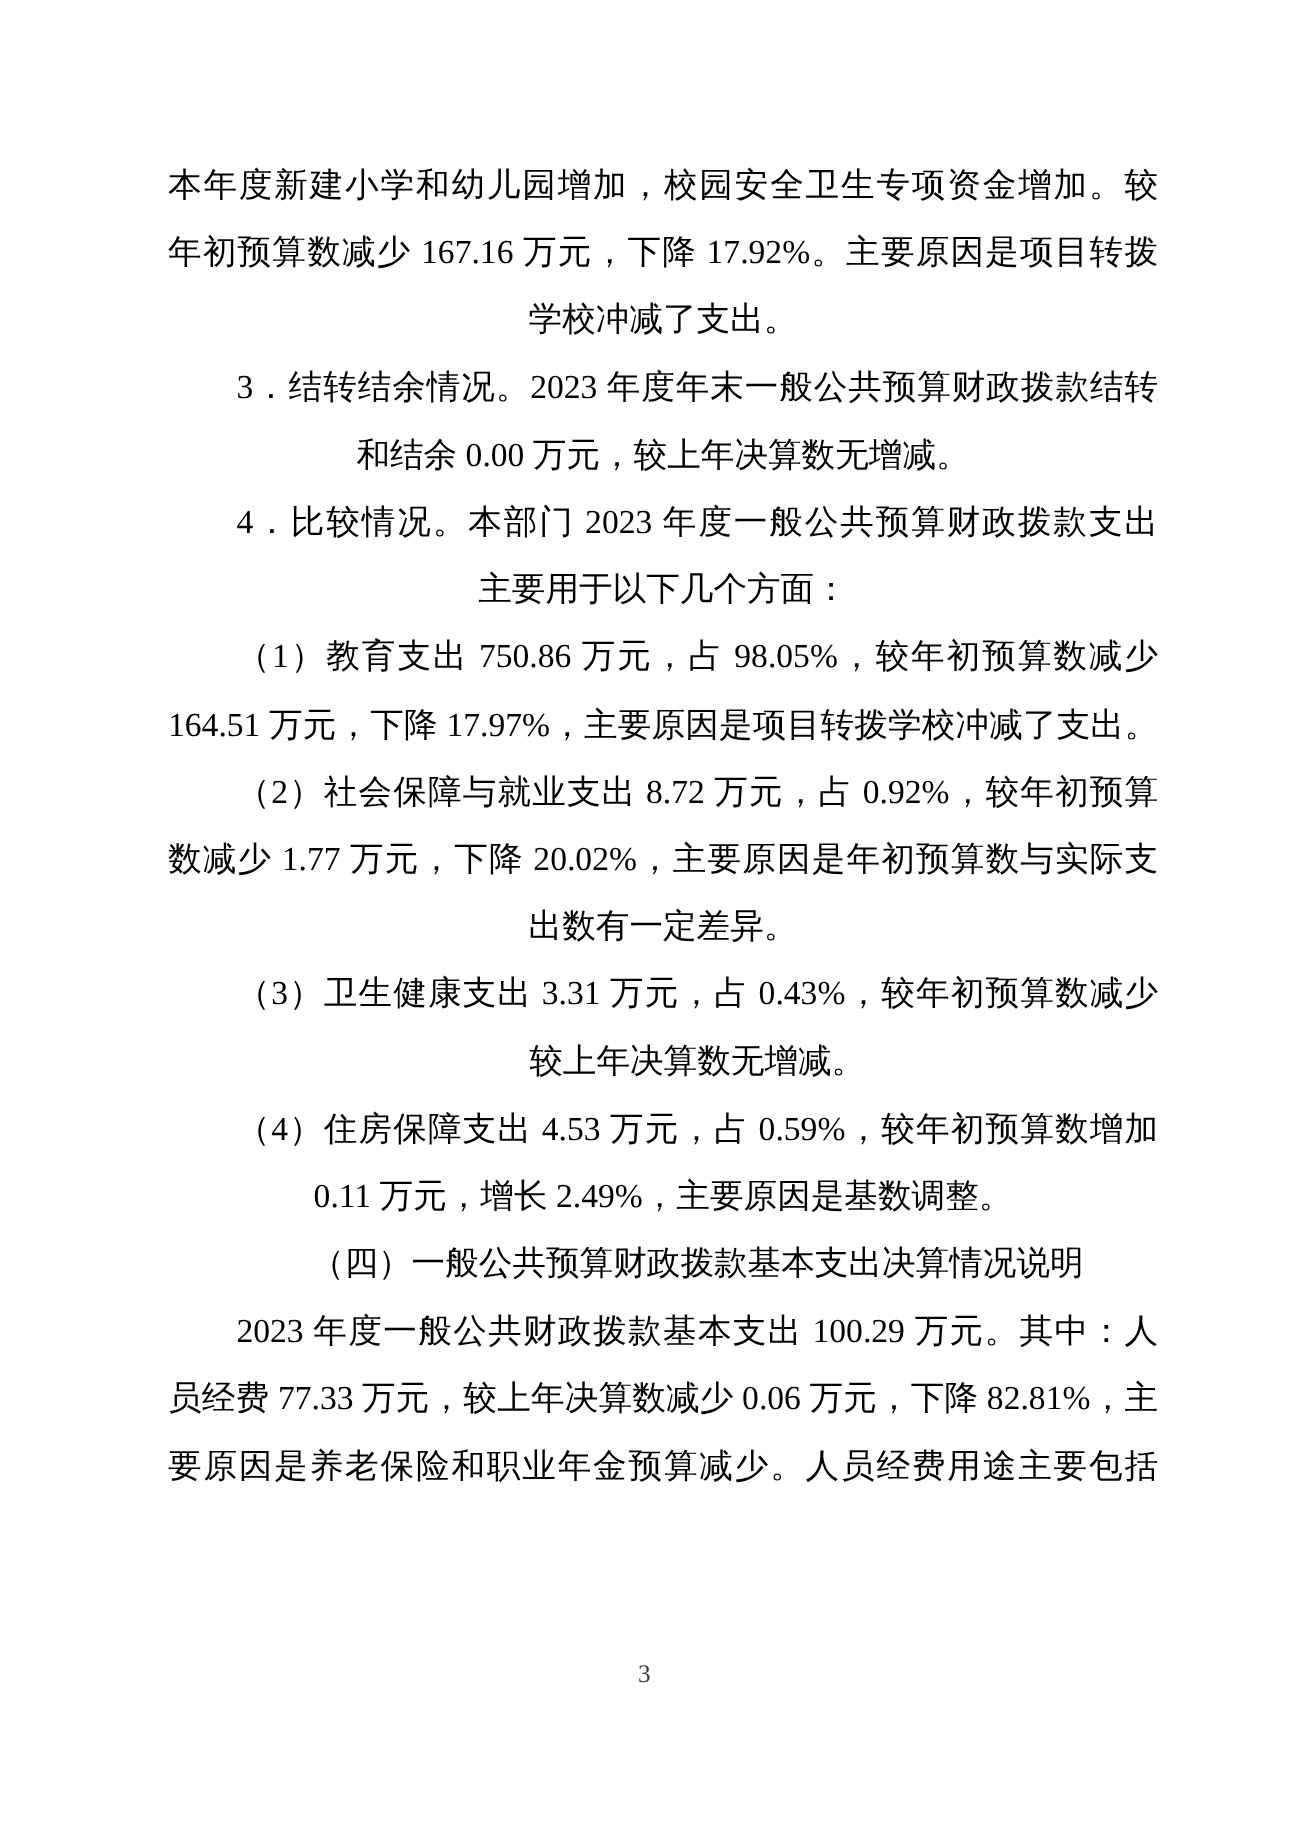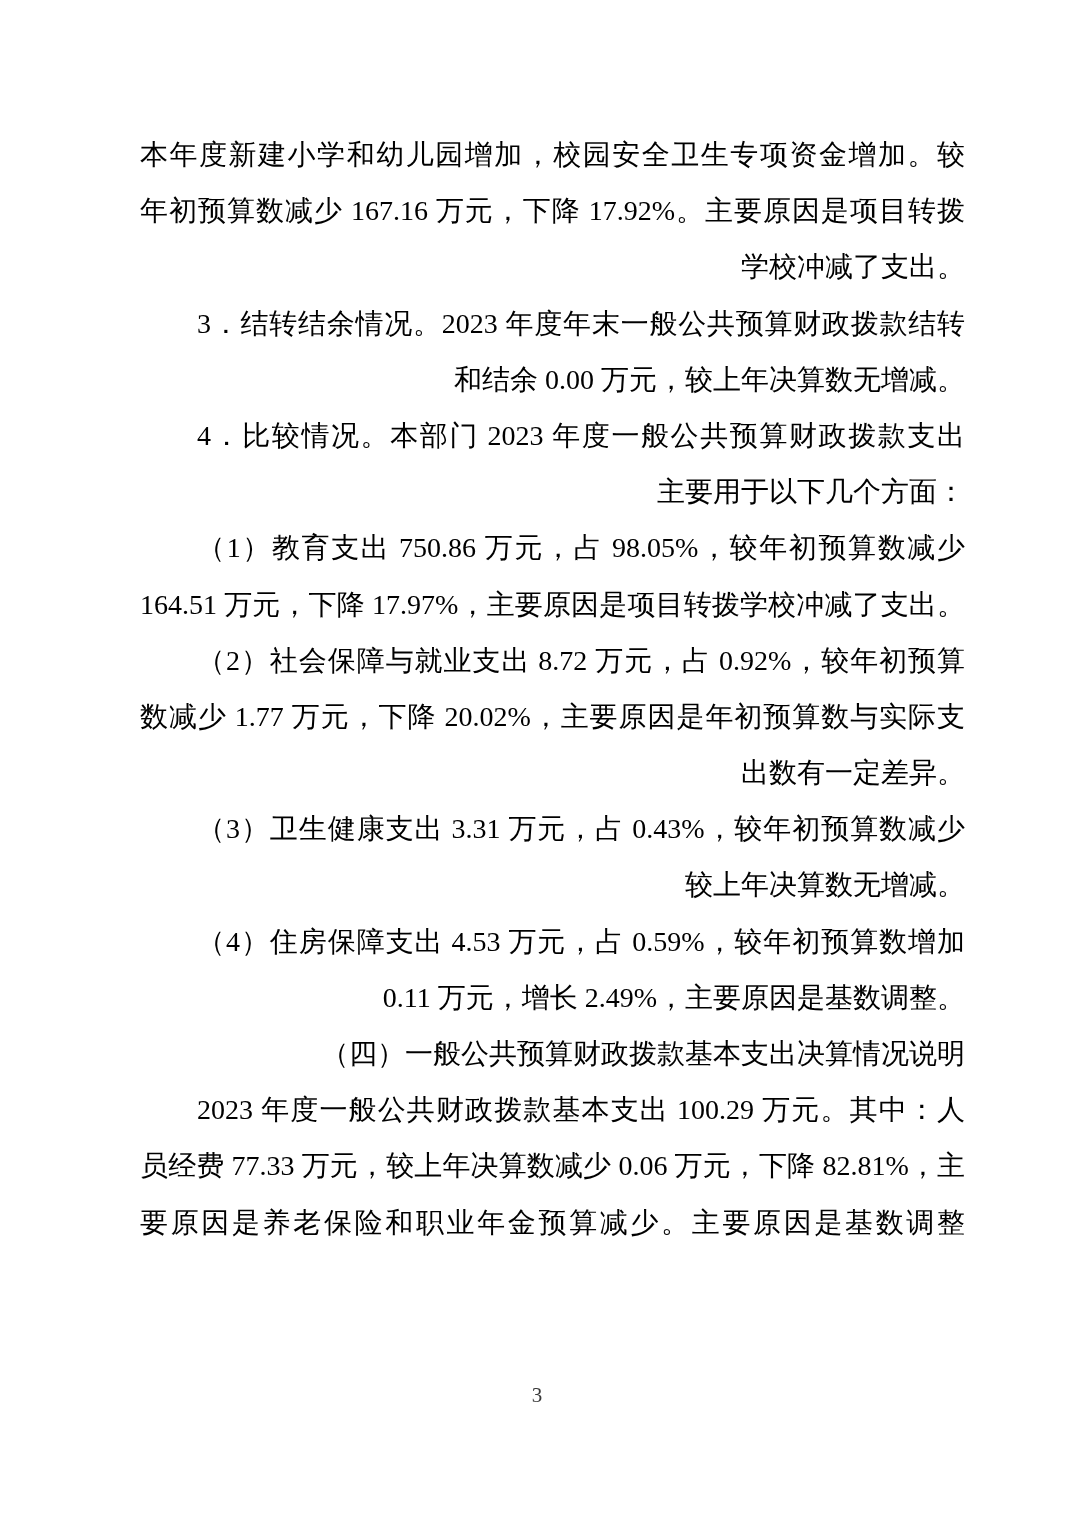--- a/index.html
+++ b/index.html
@@ -21,21 +21,21 @@
     left: 119px;
     top: 127px;
     width: 825px;
     margin-left: 21px;
   }
   .line {
     font-size: 28px;
     line-height: 56.2px;
     height: 56.2px;
     white-space: normal;
-    text-align: right;
+    text-align: center;
     letter-spacing: 0;
   }
   .line.j {
     text-align: justify;
     text-align-last: justify;
     text-justify: inter-character;
   }
   .line.ind {
     padding-left: 57px;
   }
@@ -70,16 +70,16 @@
       <div class="line ind j"><span class="run">（2）社会保障与就业支出 8.72 万元，占 0.92%，较年初预算</span></div>
       <div class="line j"><span class="run">数减少 1.77 万元，下降 20.02%，主要原因是年初预算数与实际支</span></div>
       <div class="line"><span class="run">出数有一定差异。</span></div>
       <div class="line ind j"><span class="run">（3）卫生健康支出 3.31 万元，占 0.43%，较年初预算数减少</span></div>
       <div class="line ind"><span class="run">较上年决算数无增减。</span></div>
       <div class="line ind j"><span class="run">（4）住房保障支出 4.53 万元，占 0.59%，较年初预算数增加</span></div>
       <div class="line"><span class="run">0.11 万元，增长 2.49%，主要原因是基数调整。</span></div>
       <div class="line ind"><span class="run b">（四）一般公共预算财政拨款基本支出决算情况说明</span></div>
       <div class="line ind j"><span class="run">2023 年度一般公共财政拨款基本支出 100.29 万元。其中：人</span></div>
       <div class="line j"><span class="run">员经费 77.33 万元，较上年决算数减少 0.06 万元，下降 82.81%，主</span></div>
-      <div class="line j"><span class="run">要原因是养老保险和职业年金预算减少。主要原因是基数调整</span></div>
+      <div class="line j"><span class="run">要原因是养老保险和职业年金预算减少。人员经费用途主要包括</span></div>
     </div>
   <div class="page-number">3</div>
 </div>
 
 </body></html>

